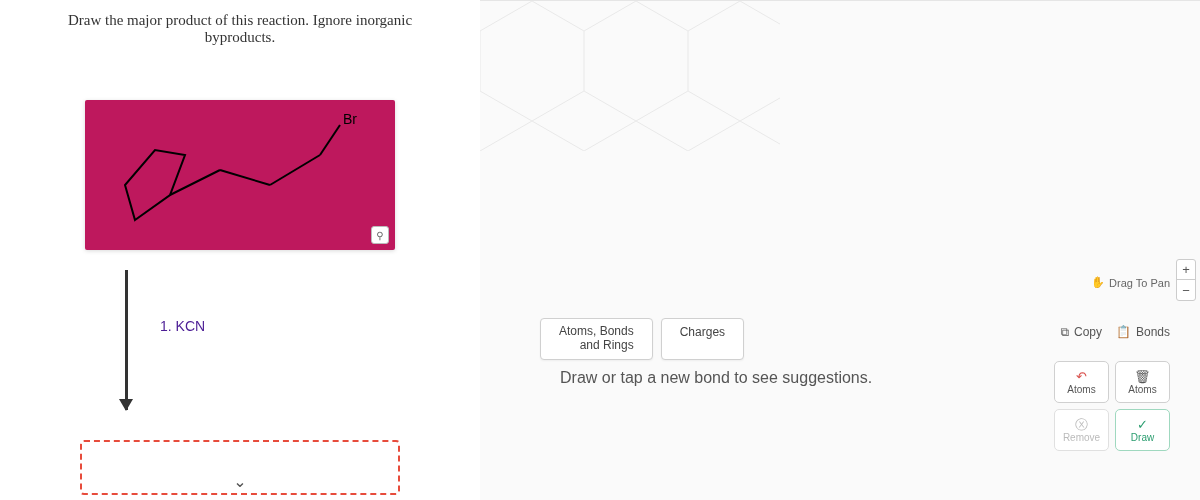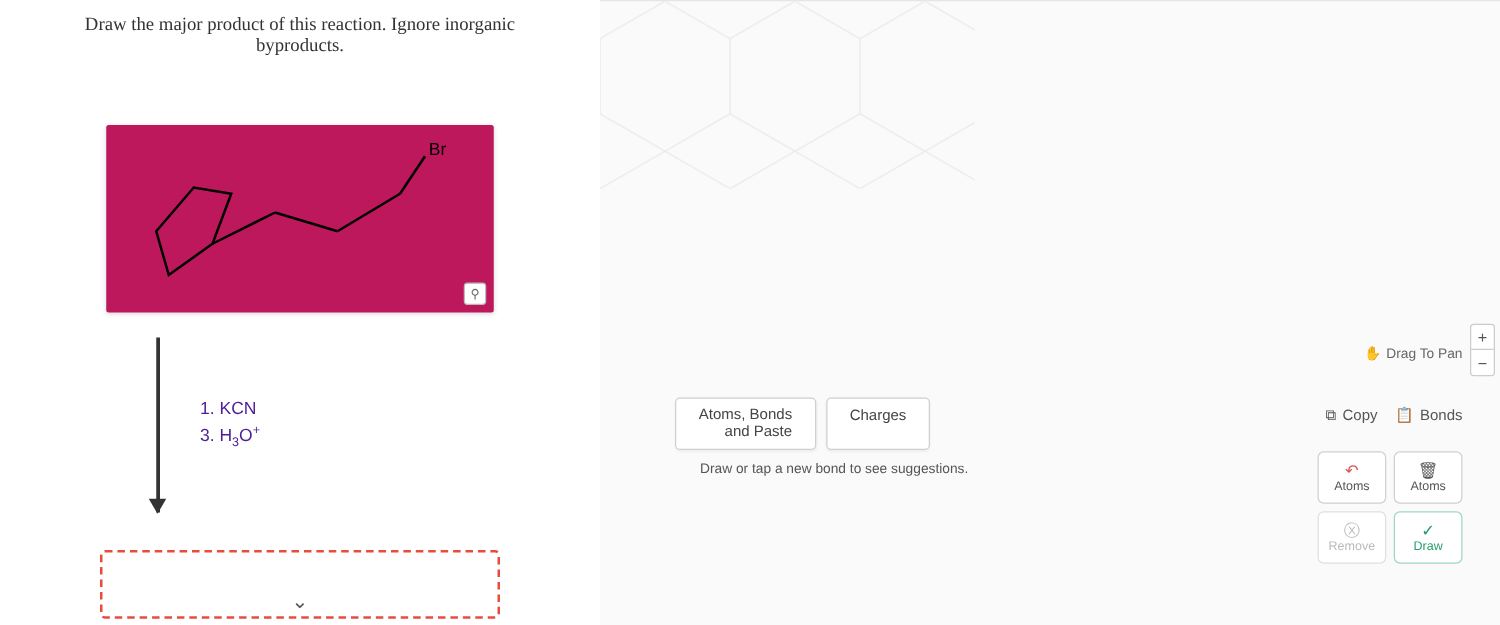--- a/index.html
+++ b/index.html
@@ -147,21 +147,21 @@
   color: #444;
   text-align: center;
   cursor: pointer;
   box-shadow: 0 1px 2px rgba(0,0,0,0.05);
 }
 .tab.atoms { line-height: 1.15; text-align: right; }
 .hint-text {
   position: absolute;
   left: 80px;
   top: 368px;
-  font-size: 11px;
+  font-size: 16px;
   color: #555;
 }
 .cp-row {
   position: absolute;
   right: 30px;
   top: 324px;
   display: flex;
   gap: 14px;
   font-size: 12px;
   color: #555;
@@ -215,23 +215,20 @@
     </svg>
     <div class="mag-btn">
       <span>⚲</span>
     </div>
   </div>
 
   <div class="arrow-down"></div>
 
   <div class="reagents">
     <div>1. KCN</div>
-    <div>
-      <span>3. H</span><span class="sub">3</span><span>O</span><span class="sup">+</span>
-    </div>
   </div>
 
   <div class="answer-box">
     <div class="collapse-btn">
       <span>⌄</span>
     </div>
   </div>
 </div>
 
 <div class="canvas-area">
@@ -256,21 +253,21 @@
         <span>+</span>
       </div>
     <div class="zoom-btn">
         <span>−</span>
       </div>
   </div>
 
   <div class="tab-row">
     <div class="tab atoms">
       <div>Atoms, Bonds</div>
-      <div>and Paste</div>
+      <div>and Rings</div>
     </div>
     <div class="tab">
       <span>Charges</span>
     </div>
   </div>
 
   <div class="hint-text">Draw or tap a new bond to see suggestions.</div>
 
   <div class="cp-row">
     <div class="cp-btn">

